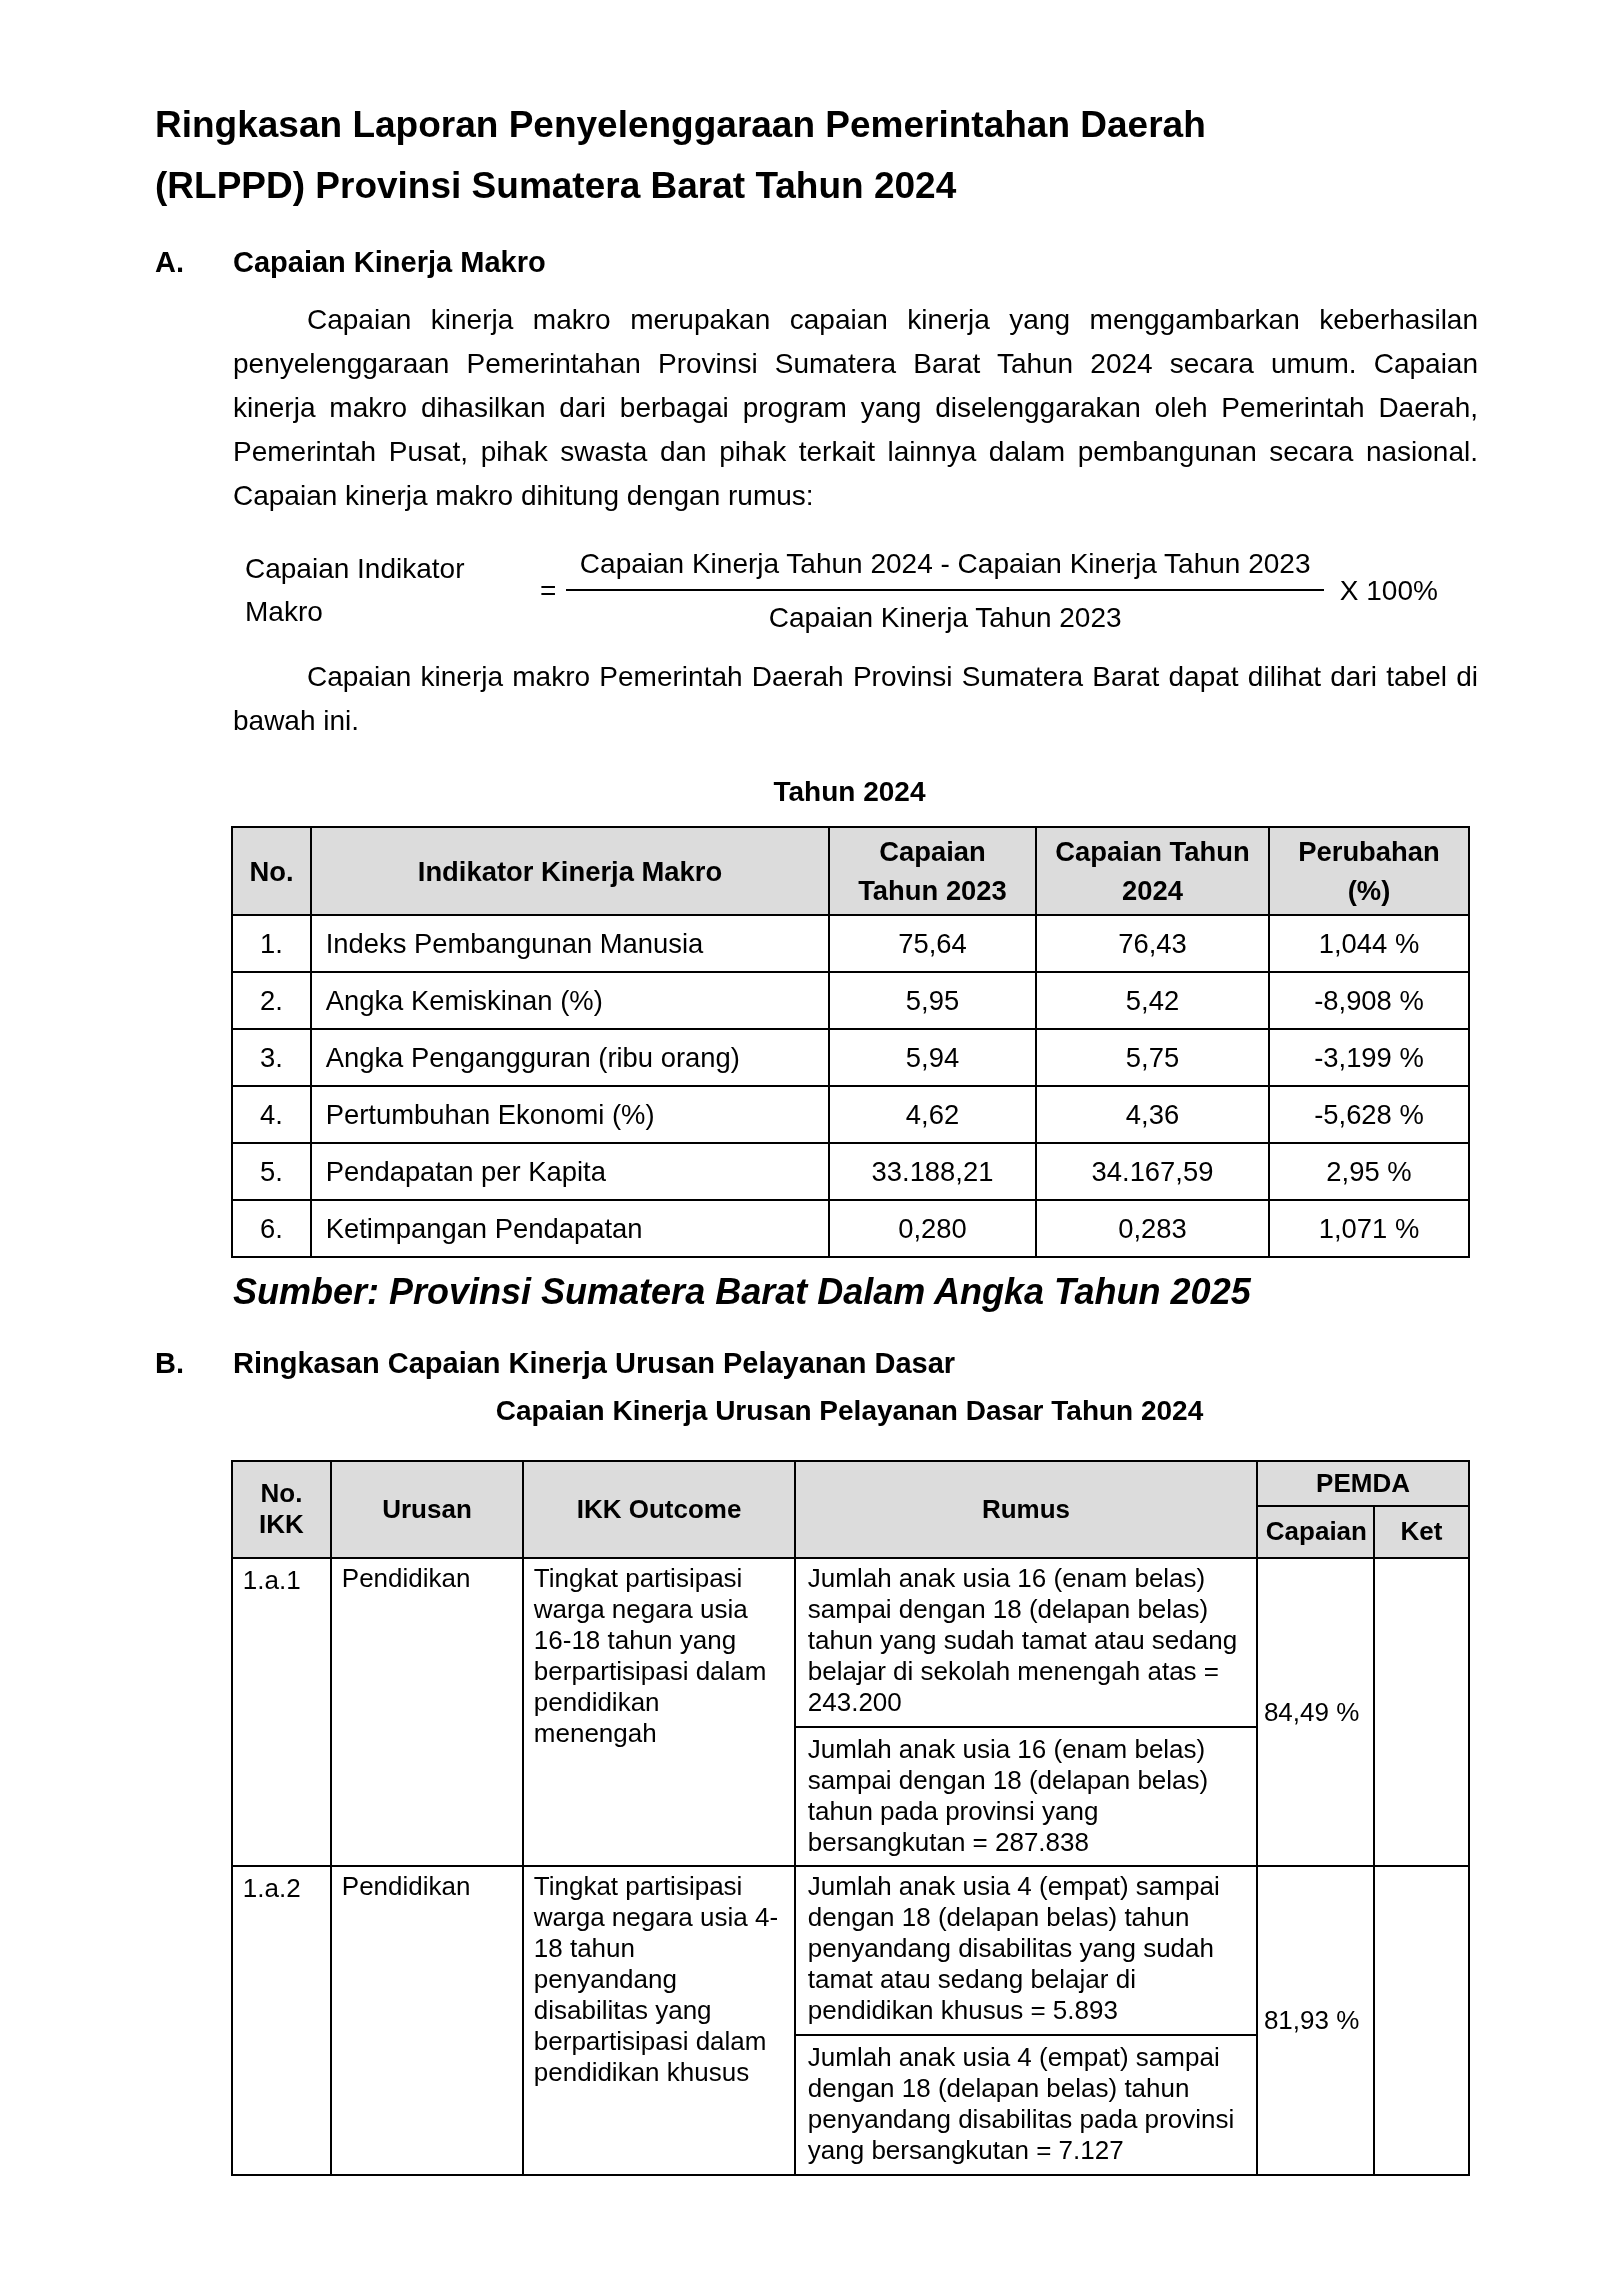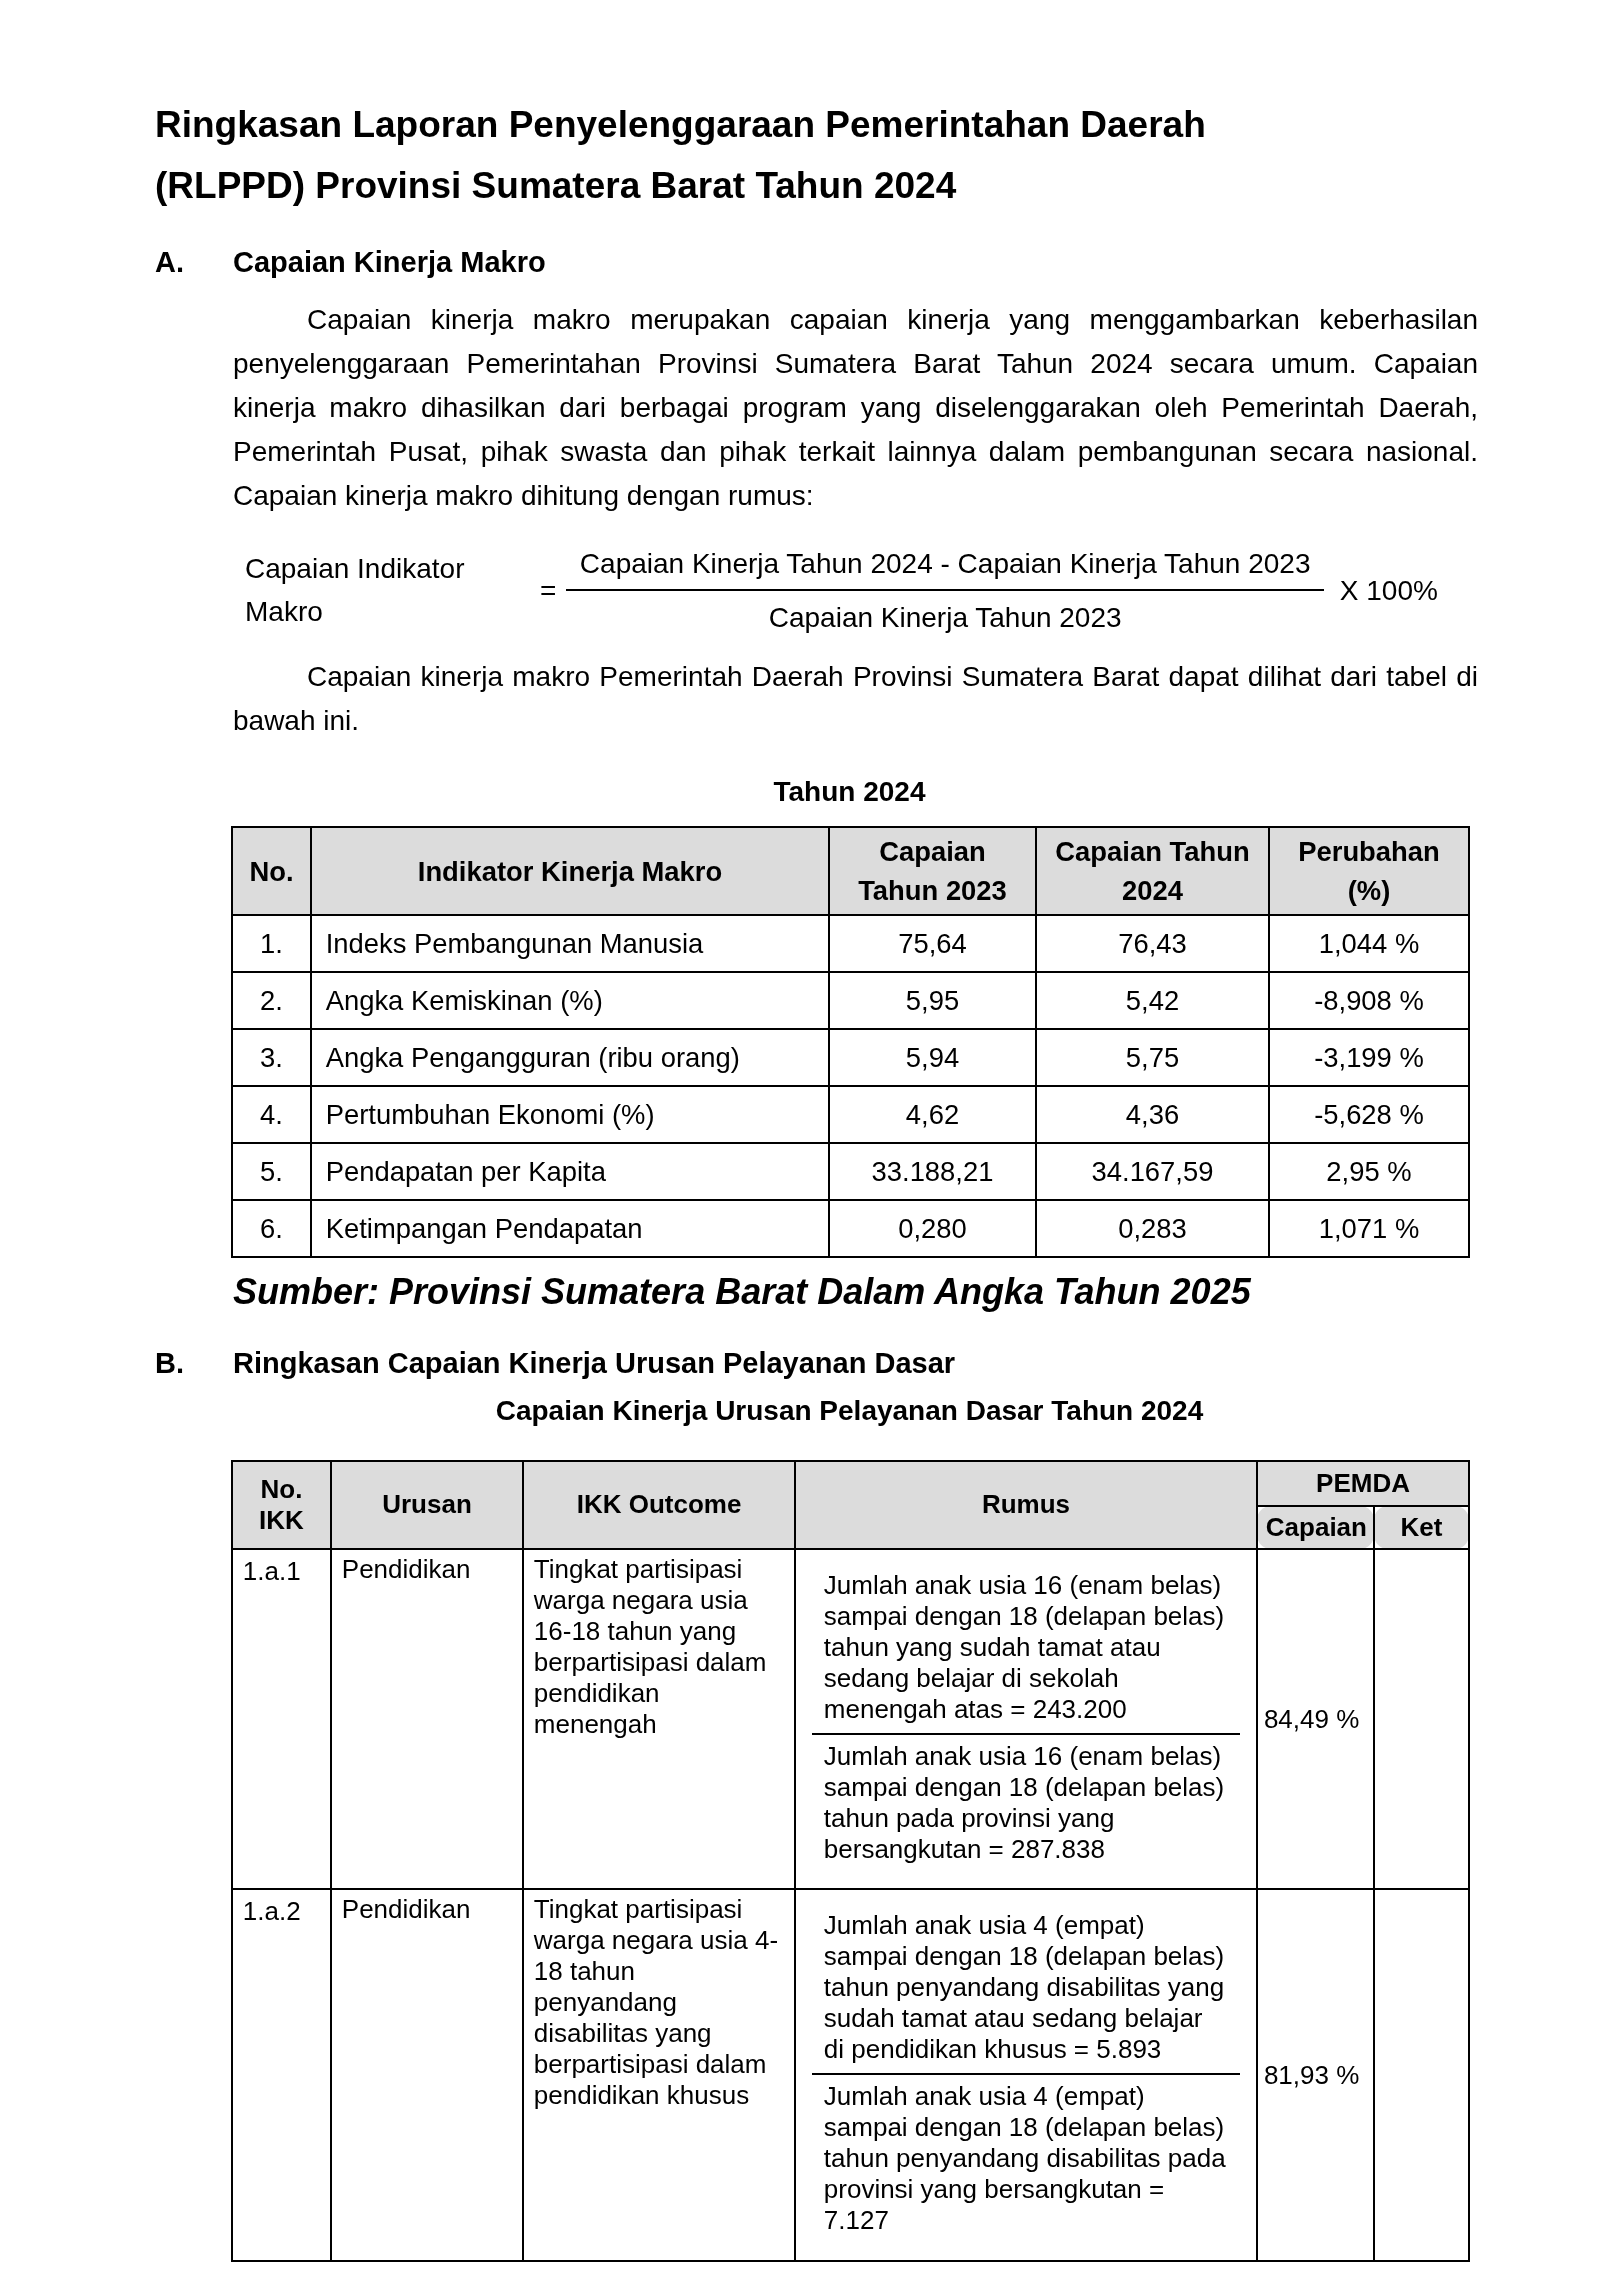--- a/index.html
+++ b/index.html
@@ -63,25 +63,25 @@
     font-style: italic; font-size: 36px; line-height: 39px; font-weight: bold;
   }
 
   .t2 { width: 1237px; font-size: 26px; line-height: 31px; margin-top: 27.4px; }
   .t2 th, .t2 td { border: 2px solid #000; }
   .t2 th {
     background: #dcdcdc; font-weight: bold; text-align: center;
     padding: 2px 7.8px; vertical-align: middle; line-height: 31px;
   }
   .t2 thead tr.h-row1 th { height: 45px; }
-  .t2 thead tr.h-row2 th { height: 43px; border-radius: 14px; }
+  .t2 thead tr.h-row2 th { height: 52px; }
   .t2 thead tr.h-row2 th, .t2 thead th[rowspan] { border-bottom: 2.9px solid #000; }
   .t2 td { vertical-align: top; padding: 3.9px 9.8px; }
   .t2 .c-noikk { text-align: left; padding-top: 5.9px; }
-  .t2 .c-rumus { padding: 16px; }
+  .t2 .c-rumus { padding: 0; }
   .rumus-part1 { border-bottom: 2px solid #000; padding: 3.9px 11.8px 7.8px; }
   .rumus-part2 { padding: 5.9px 11.8px 7.8px; }
   .t2 .c-capaian { vertical-align: middle; padding: 0 2px 0 5.9px; white-space: nowrap; }
 </style>
 </head>
 <body>
 
 <div class="page">
 
   <div class="doc-title">

